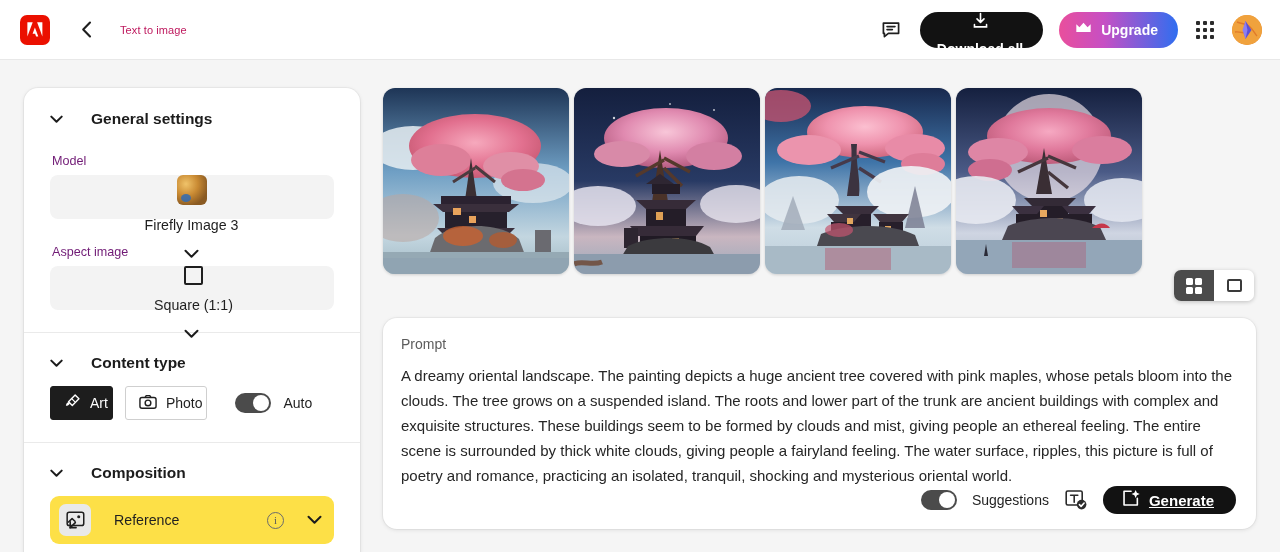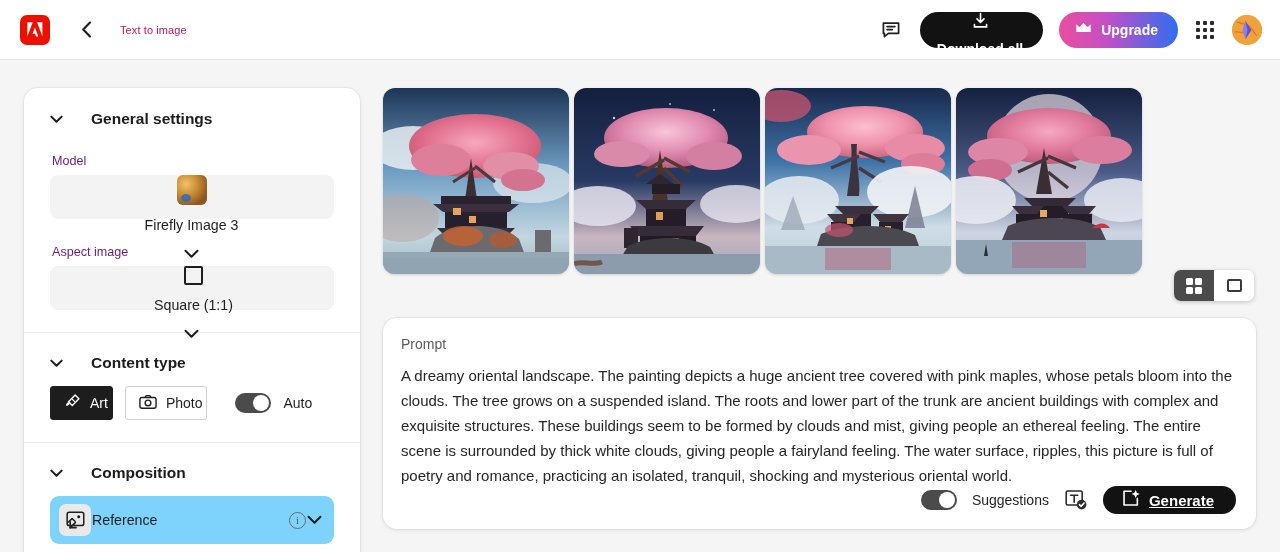--- a/index.html
+++ b/index.html
@@ -119,23 +119,23 @@
     width: 36px; height: 20px; border-radius: 10px; background: #4b4b4b;
     position: relative; cursor: pointer; flex: 0 0 auto;
   }
   .toggle .knob {
     position: absolute; top: 2px; width: 16px; height: 16px;
     border-radius: 50%; background: #fff;
   }
   .toggle.on .knob { right: 2px; }
   .toggle-label { font-size: 14px; color: #1f1f1f; }
   .ref-row {
-    height: 48px; background: #7dd3fc; border-radius: 9px;
+    height: 48px; background: #fde047; border-radius: 9px;
     display: flex; align-items: center; padding: 0 12px 0 9px;
-    gap: 1px; cursor: pointer; margin-top: 14px;
+    gap: 23px; cursor: pointer; margin-top: 14px;
   }
   .ref-thumb {
     width: 32px; height: 32px; border-radius: 7px; background: #e9e9e9;
     display: flex; align-items: center; justify-content: center; flex:0 0 auto;
   }
   .ref-label { font-size: 14.2px; flex: 1; }
   .info-dot {
     width: 17px; height: 17px; border-radius: 50%;
     border: 1.4px solid #6b6b6b; color: #5a5a5a; font-size: 11px;
     display: flex; align-items: center; justify-content: center;

